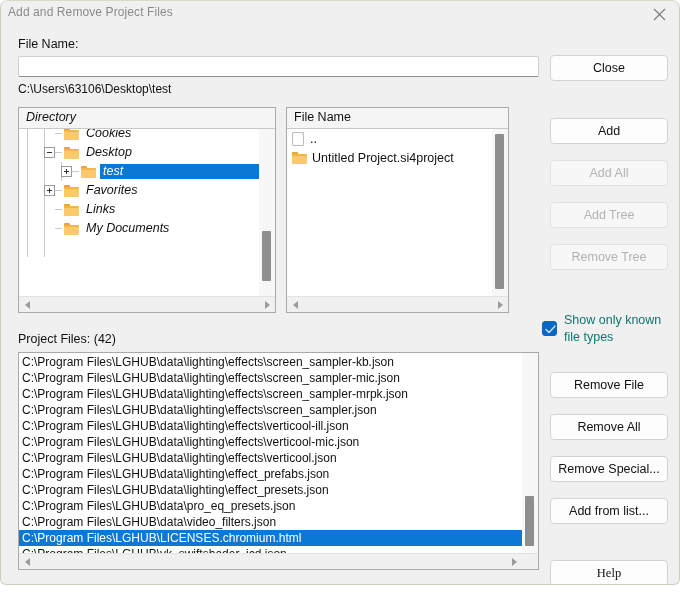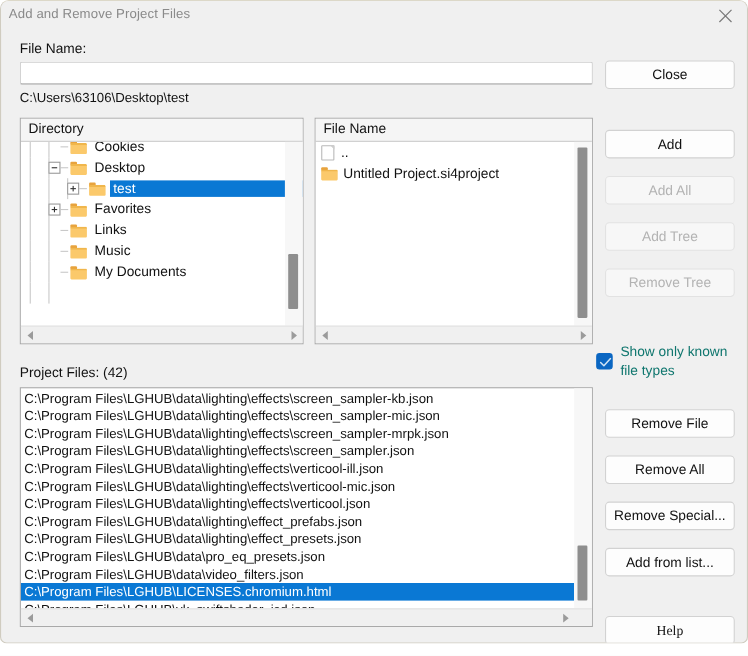--- a/index.html
+++ b/index.html
@@ -84,22 +84,22 @@
     padding: 2px 0 0 7px;
     white-space: nowrap;
   }
   .panel-body {
     position: absolute;
     left: 0; top: 21px; right: 0; bottom: 16px;
     background: #ffffff;
     overflow: hidden;
   }
 
-  #dir-panel  { left: 17px;  top: 106px; width: 258px; height: 206px; }
-  #file-panel { left: 285px; top: 106px; width: 253px; height: 206px; }
+  #dir-panel  { left: 17px;  top: 106px; width: 258px; height: 206px; font-style: italic; }
+  #file-panel { left: 285px; top: 106px; width: 223px; height: 206px; }
 
   
   #tree-scroll {
     position: absolute; left: 0; top: -5px; width: 100%;
   }
   .tree-row {
     position: relative;
     height: 19px;
     display: flex; align-items: center;
     font-size: 12.5px; color: #111;
@@ -354,32 +354,20 @@
             <span class="guide" style="left:8px"></span>
             <span class="guide" style="left:25px"></span>
             <span style="display:inline-block;width:25px;flex:0 0 auto"></span>
             <span class="expander-spacer"></span>
             <span class="hline"></span>
             <span class="folder">
               <span class="tab"></span>
               <span class="body"></span>
             </span>
             <span class="tree-label">Links</span>
-          </div>
-          <div class="tree-row">
-            <span class="guide" style="left:8px"></span>
-            <span class="guide" style="left:25px"></span>
-            <span style="display:inline-block;width:25px;flex:0 0 auto"></span>
-            <span class="expander-spacer"></span>
-            <span class="hline"></span>
-            <span class="folder">
-              <span class="tab"></span>
-              <span class="body"></span>
-            </span>
-            <span class="tree-label">Music</span>
           </div>
           <div class="tree-row">
             <span class="guide" style="left:8px"></span>
             <span class="guide" style="left:25px"></span>
             <span style="display:inline-block;width:25px;flex:0 0 auto"></span>
             <span class="expander-spacer"></span>
             <span class="hline"></span>
             <span class="folder">
               <span class="tab"></span>
               <span class="body"></span>

